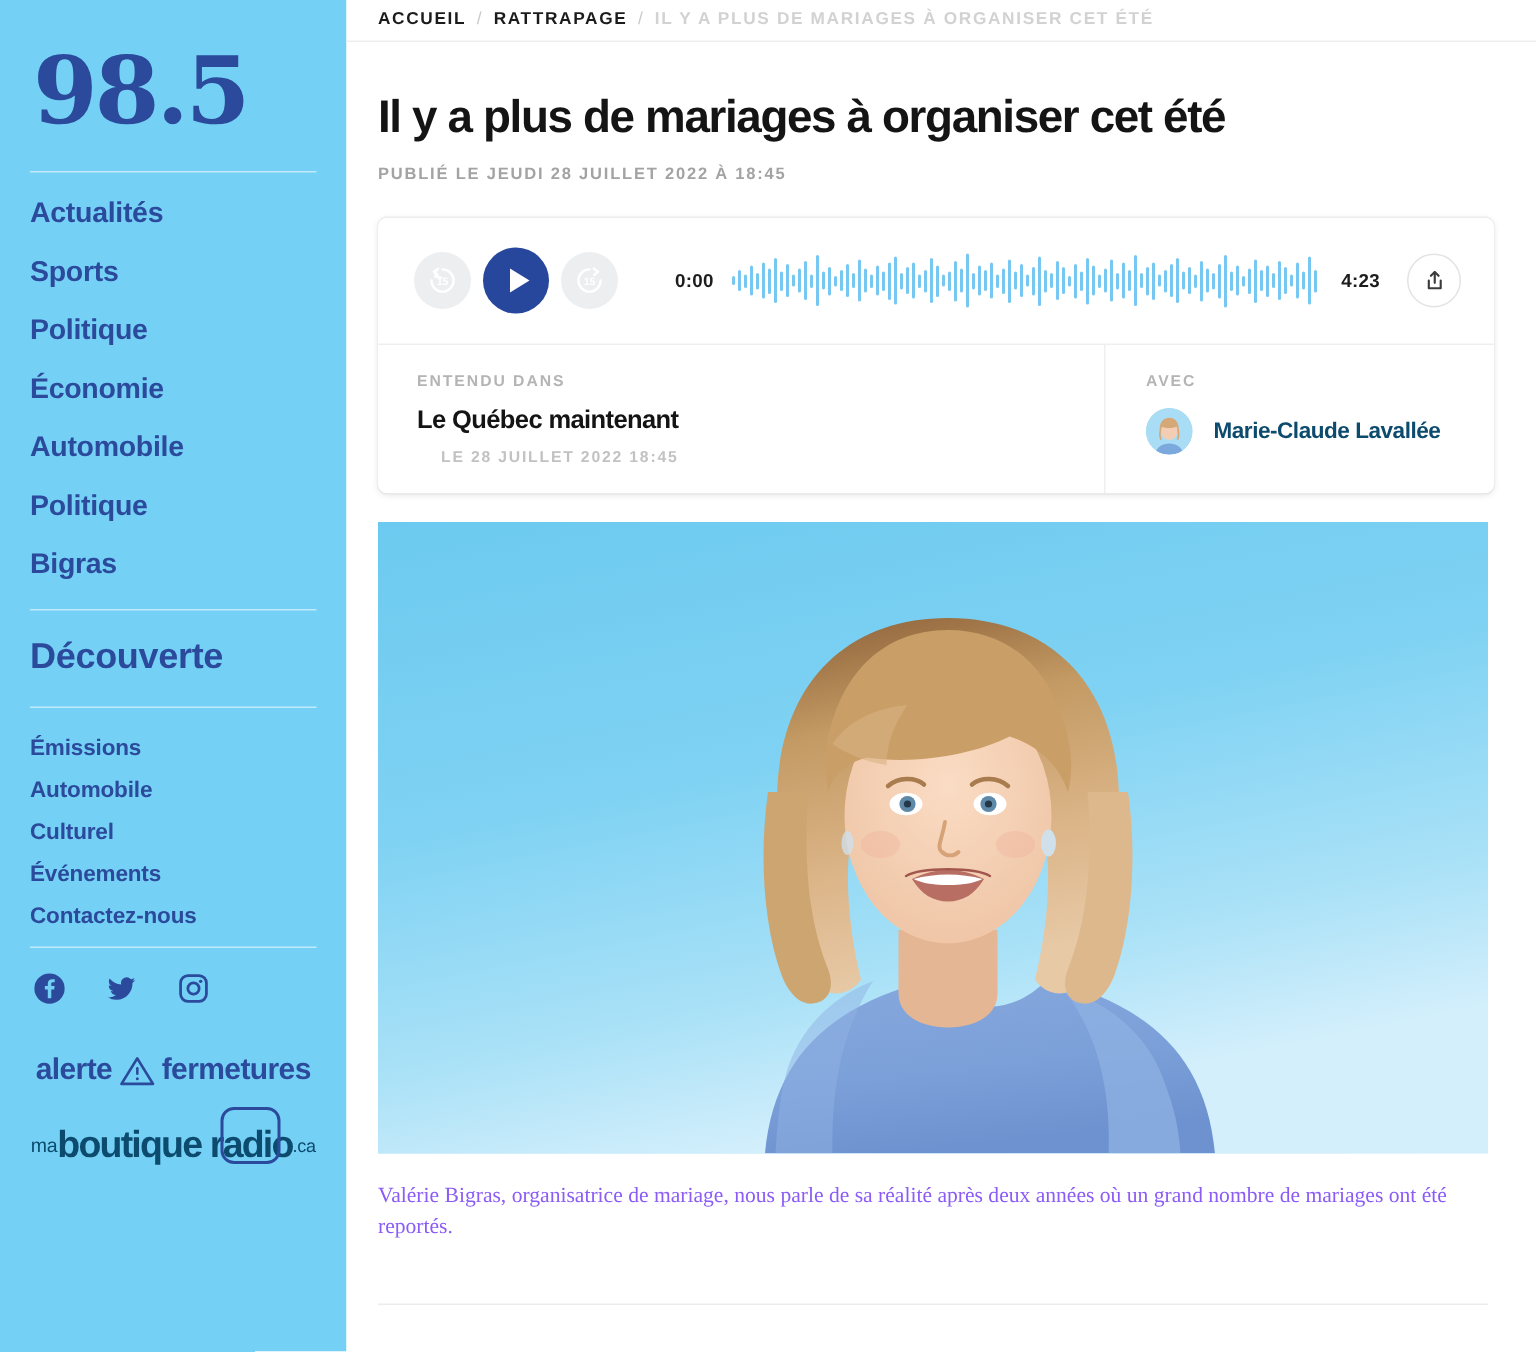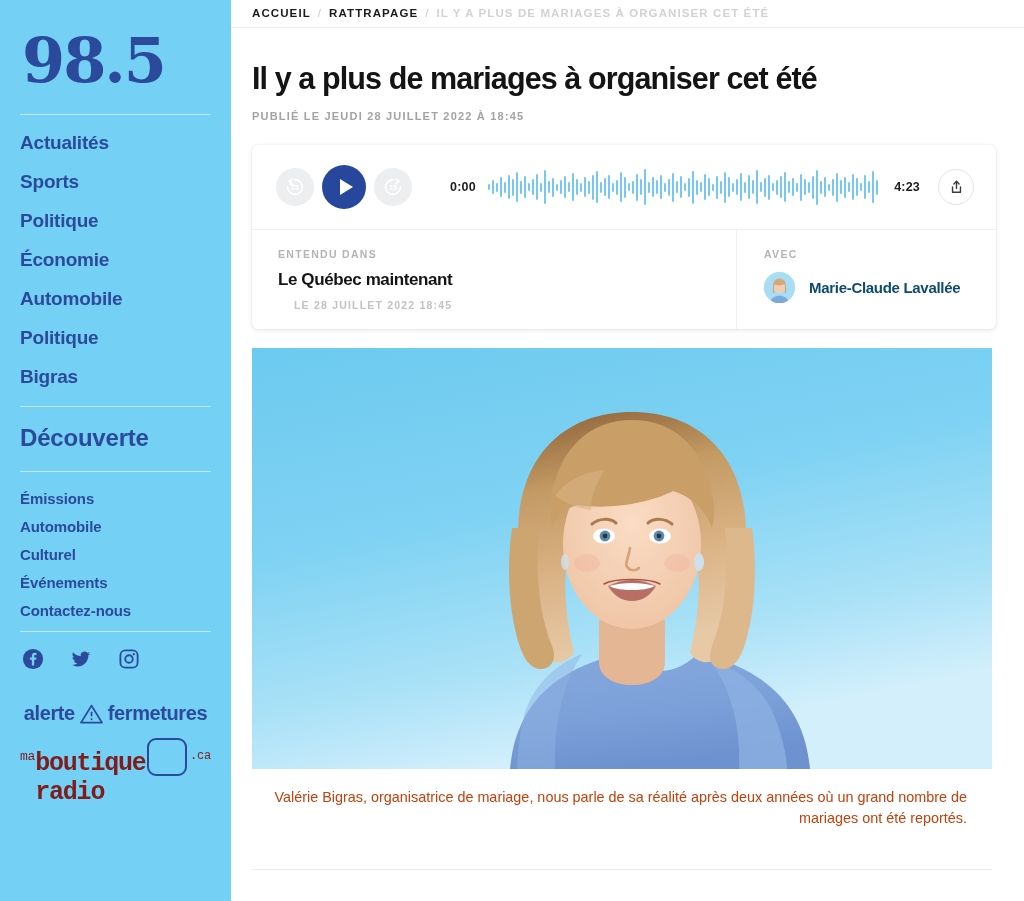--- a/index.html
+++ b/index.html
@@ -82,25 +82,24 @@
     justify-content: center;
     gap: 4px;
     color: #2b4a9b;
     font-size: 20px;
     font-weight: bold;
     letter-spacing: -0.4px;
   }
   .badge-boutique {
     margin-top: 24px;
     display: flex;
-    align-items: flex-start;
+    align-items: center;
     justify-content: center;
-    color: #7f1d1d;
+    color: #0c4a6e;
     position: relative;
-    font-family: Liberation Mono, monospace;
   }
   .bq-ma { font-size: 13px; font-weight: 500; letter-spacing: -0.2px; }
   .bq-main { font-size: 25px; font-weight: bold; letter-spacing: -1.2px; }
   .bq-ca { font-size: 12px; font-weight: 500; letter-spacing: -0.2px; }
   .bq-box {
     position: absolute;
     border: 2px solid #2b4a9b;
     border-radius: 9px;
     width: 40px; height: 38px;
     left: 127px; top: -11px;
@@ -269,25 +268,24 @@
     width: 740px;
     height: 421px;
     position: relative;
     overflow: hidden;
     background: linear-gradient(165deg, #6fcbf0 0%, #7fd3f3 38%, #a7e0f6 72%, #cdeefb 100%);
   }
   .hero svg { position: absolute; inset: 0; width: 100%; height: 100%; display: block; }
   .caption {
     margin-top: 18px;
     width: 715px;
-    font-family: Liberation Sans, sans-serif;
+    font-family: Liberation Serif, serif;
     font-size: 14.4px;
     line-height: 1.44;
-    color: #c2410c;
-    text-align: right;
+    color: #8b5cf6;
   }
   .bottom-rule {
     margin-top: 40px;
     width: 740px;
     height: 1px;
     background: #ececec;
   }
 </style>
 </head>
 <body>

